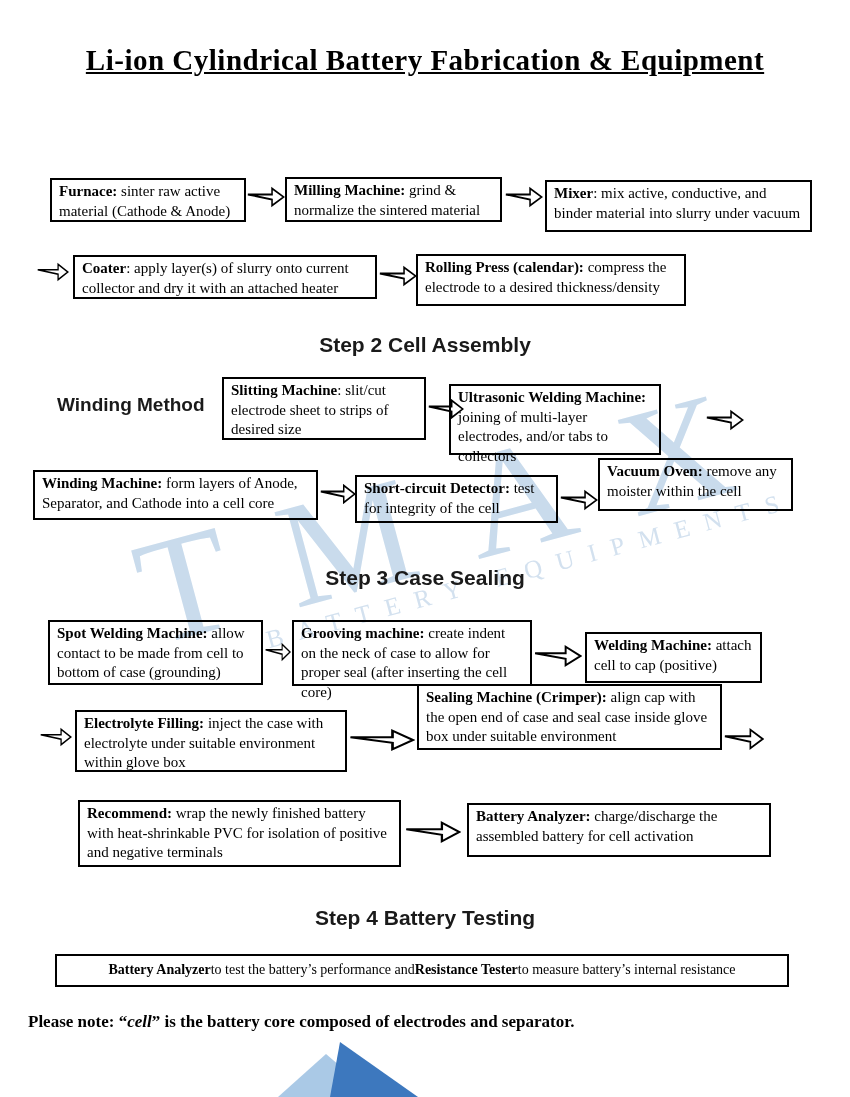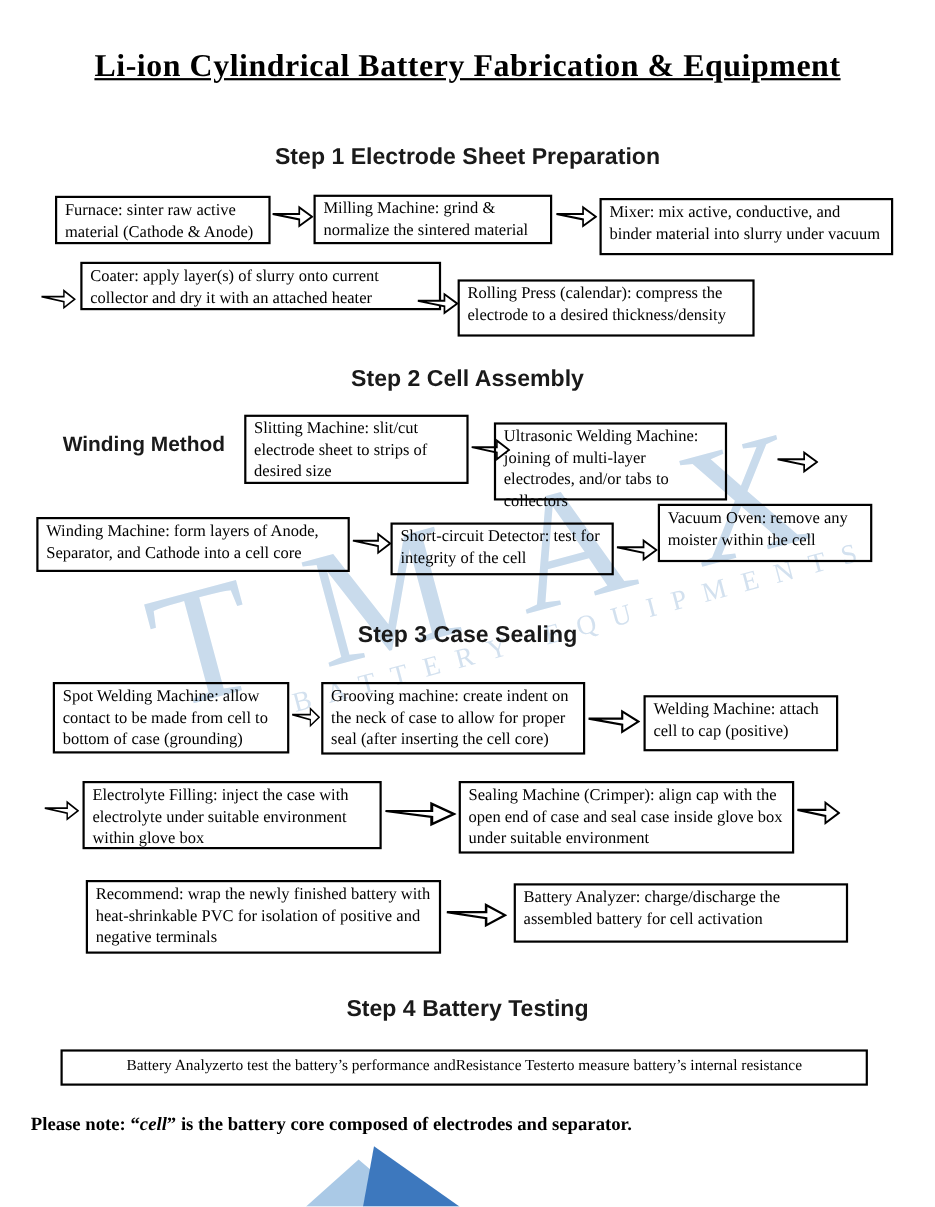--- a/index.html
+++ b/index.html
@@ -5,21 +5,21 @@
   html,body{margin:0;padding:0;background:#fff;}
   #canvas{position:relative;width:850px;height:1097px;background:#fff;overflow:hidden;
           font-family:"Liberation Serif",serif;color:#000;}
   .title{position:absolute;top:44px;left:0;width:100%;text-align:center;
          font:bold 29px "Liberation Serif",serif;letter-spacing:.5px;z-index:2;text-decoration:underline;}
   .step-heading{position:absolute;left:0;width:100%;text-align:center;
          font:bold 21px "Liberation Sans",sans-serif;color:#1a1a1a;z-index:2;}
   .side-label{position:absolute;font:bold 19px "Liberation Sans",sans-serif;color:#1a1a1a;z-index:2;}
   .box{position:absolute;border:2px solid #000;box-sizing:border-box;background:transparent;
        padding:2px 7px;font:15px/1.3 "Liberation Serif",serif;z-index:2;}
-  .box b{font-weight:normal;}
+  .box b{font-weight:bold;}
   .box.center{display:flex;align-items:center;justify-content:center;white-space:nowrap;
        font-size:14px;padding:2px 4px;}
   .arrow{position:absolute;z-index:2;}
   .arrow path{fill:#fff;stroke:#000;stroke-width:1.8;}
   .note{position:absolute;left:28px;top:1012px;font:bold 17px "Liberation Serif",serif;z-index:2;}
   .note i{}
   .wm-brand{position:absolute;left:130px;top:428px;width:640px;text-align:center;
        font-family:"Liberation Serif",serif;font-size:150px;letter-spacing:55px;
        color:#c9dbec;transform:rotate(-15deg);z-index:0;user-select:none;}
   .wm-tagline{position:absolute;left:200px;top:556px;width:660px;text-align:center;
@@ -33,40 +33,39 @@
 <div id="canvas">
 
   <div class="wm-brand">TMAX</div>
   <div class="wm-tagline">BATTERY EQUIPMENTS</div>
   <svg class="logo" viewBox="0 0 140 57">
     <polygon points="0,57 48,14 76,38 52,57" fill="#aac9e6"></polygon>
     <polygon points="62,2 140,57 52,57" fill="#3d78be"></polygon>
   </svg>
 
   <div class="title">Li-ion Cylindrical Battery Fabrication &amp; Equipment</div>
-  <div class="step-heading" style="top:131px">Step 1 Electrode Sheet Preparation</div>
   <div class="step-heading" style="top:333px">Step 2 Cell Assembly</div>
   <div class="step-heading" style="top:566px">Step 3 Case Sealing</div>
   <div class="step-heading" style="top:906px">Step 4 Battery Testing</div>
   <div class="side-label" style="left:57px;top:394px">Winding Method</div>
 
   <div class="box" style="left:50px;top:178px;width:196px;height:44px"><b>Furnace:</b><span> sinter raw active material (Cathode &amp; Anode)</span></div>
   <svg class="arrow" style="left:247px;top:186px;width:38px;height:22px" viewBox="0 0 44 22" preserveAspectRatio="none">
       <path d="M1 8.5 H29 V2.5 L42.5 11 L29 19.5 V13.5 Z"></path>
     </svg>
   <div class="box" style="left:285px;top:177px;width:217px;height:45px"><b>Milling Machine:</b><span> grind &amp; normalize the sintered material</span></div>
   <svg class="arrow" style="left:505px;top:186px;width:38px;height:22px" viewBox="0 0 44 22" preserveAspectRatio="none">
       <path d="M1 8.5 H29 V2.5 L42.5 11 L29 19.5 V13.5 Z"></path>
     </svg>
   <div class="box" style="left:545px;top:180px;width:267px;height:52px"><b>Mixer</b><span>: mix active, conductive, and binder material into slurry under vacuum</span></div>
 
   <svg class="arrow" style="left:37px;top:262px;width:32px;height:20px" viewBox="0 0 44 22" preserveAspectRatio="none">
       <path d="M1 8.5 H29 V2.5 L42.5 11 L29 19.5 V13.5 Z"></path>
     </svg>
-  <div class="box" style="left:73px;top:238px;width:328px;height:44px"><b>Coater</b><span>: apply layer(s) of slurry onto current collector and dry it with an attached heater</span></div>
+  <div class="box" style="left:73px;top:255px;width:304px;height:44px"><b>Coater</b><span>: apply layer(s) of slurry onto current collector and dry it with an attached heater</span></div>
   <svg class="arrow" style="left:379px;top:265px;width:38px;height:22px" viewBox="0 0 44 22" preserveAspectRatio="none">
       <path d="M1 8.5 H29 V2.5 L42.5 11 L29 19.5 V13.5 Z"></path>
     </svg>
   <div class="box" style="left:416px;top:254px;width:270px;height:52px"><b>Rolling Press (calendar):</b><span> compress the electrode to a desired thickness/density</span></div>
 
   <div class="box" style="left:222px;top:377px;width:204px;height:63px"><b>Slitting Machine</b><span>: slit/cut electrode sheet to strips of desired size</span></div>
   <svg class="arrow" style="left:428px;top:398px;width:36px;height:22px" viewBox="0 0 44 22" preserveAspectRatio="none">
       <path d="M1 8.5 H29 V2.5 L42.5 11 L29 19.5 V13.5 Z"></path>
     </svg>
   <div class="box" style="left:449px;top:384px;width:212px;height:71px"><b>Ultrasonic Welding Machine:</b><span> joining of multi-layer electrodes, and/or tabs to collectors</span></div>
@@ -94,21 +93,21 @@
     </svg>
   <div class="box" style="left:585px;top:632px;width:177px;height:51px"><b>Welding Machine:</b><span> attach cell to cap (positive)</span></div>
 
   <svg class="arrow" style="left:40px;top:727px;width:32px;height:20px" viewBox="0 0 44 22" preserveAspectRatio="none">
       <path d="M1 8.5 H29 V2.5 L42.5 11 L29 19.5 V13.5 Z"></path>
     </svg>
   <div class="box" style="left:75px;top:710px;width:272px;height:62px"><b>Electrolyte Filling:</b><span> inject the case with electrolyte under suitable environment within glove box</span></div>
   <svg class="arrow" style="left:349px;top:728px;width:66px;height:24px" viewBox="0 0 44 22" preserveAspectRatio="none">
       <path d="M1 8.5 H29 V2.5 L42.5 11 L29 19.5 V13.5 Z"></path>
     </svg>
-  <div class="box" style="left:417px;top:710px;width:305px;height:66px"><b>Sealing Machine (Crimper):</b><span> align cap with the open end of case and seal case inside glove box under suitable environment</span></div>
+  <div class="box" style="left:417px;top:684px;width:305px;height:66px"><b>Sealing Machine (Crimper):</b><span> align cap with the open end of case and seal case inside glove box under suitable environment</span></div>
   <svg class="arrow" style="left:724px;top:727px;width:40px;height:24px" viewBox="0 0 44 22" preserveAspectRatio="none">
       <path d="M1 8.5 H29 V2.5 L42.5 11 L29 19.5 V13.5 Z"></path>
     </svg>
 
   <div class="box" style="left:78px;top:800px;width:323px;height:67px"><b>Recommend:</b><span> wrap the newly finished battery with heat-shrinkable PVC for isolation of positive and negative terminals</span></div>
   <svg class="arrow" style="left:405px;top:820px;width:56px;height:24px" viewBox="0 0 44 22" preserveAspectRatio="none">
       <path d="M1 8.5 H29 V2.5 L42.5 11 L29 19.5 V13.5 Z"></path>
     </svg>
   <div class="box" style="left:467px;top:803px;width:304px;height:54px"><b>Battery Analyzer:</b><span> charge/discharge the assembled battery for cell activation</span></div>
 

